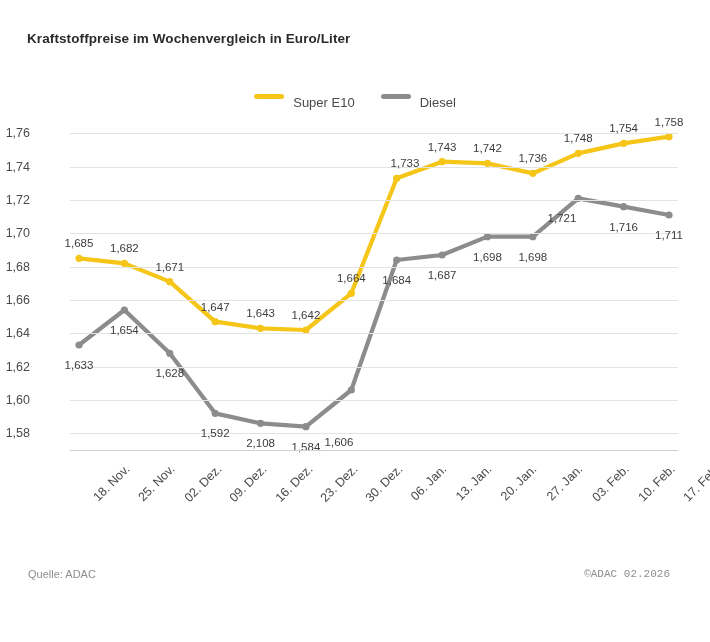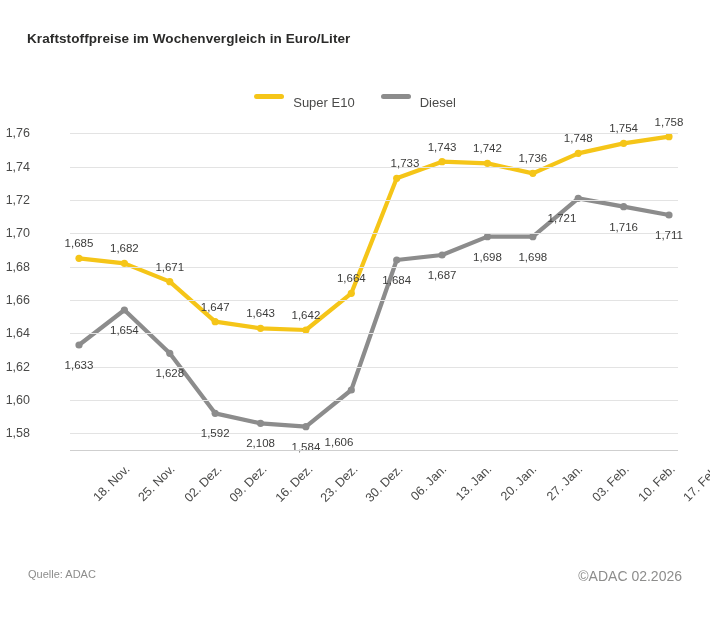--- a/index.html
+++ b/index.html
@@ -112,24 +112,25 @@
   }
   .source {
     position: absolute;
     left: 28px;
     top: 568px;
     font-size: 11px;
     color: #8d8d8c;
   }
   .copyright {
     position: absolute;
-    right: 28px;
+    right: 40px;
     top: 568px;
-    font-size: 14px;
+    font-size: 11px;
     color: #8d8d8c;
+    font-family: Liberation Mono, monospace;
   }
 </style>
 </head>
 <body>
 
 <div id="page">
 
   <div class="title">Kraftstoffpreise im Wochenvergleich in Euro/Liter</div>
 
   <div class="legend">

